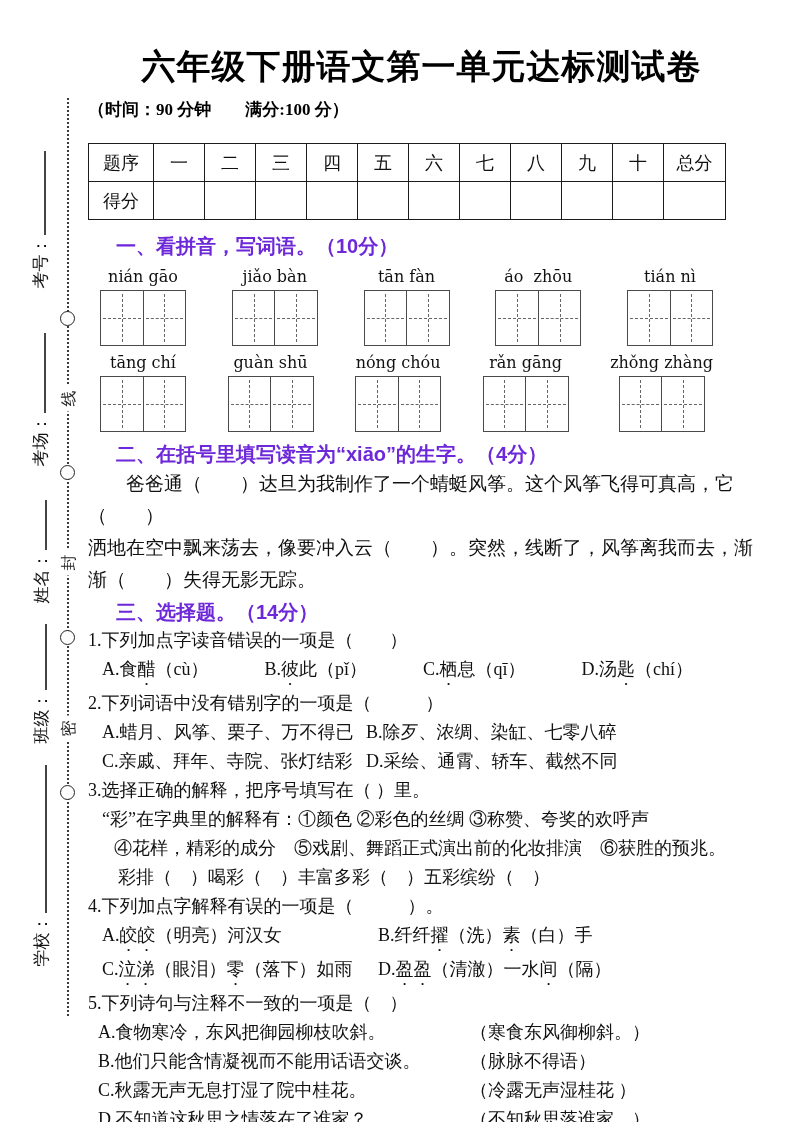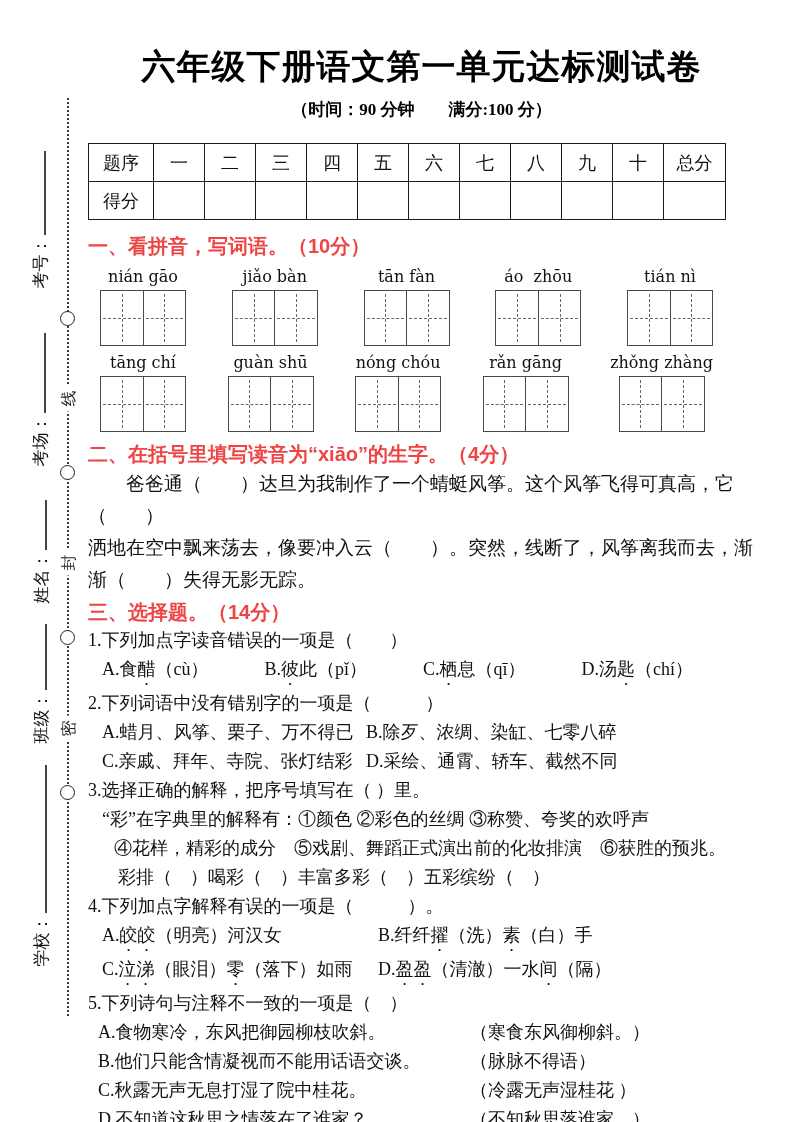--- a/index.html
+++ b/index.html
@@ -19,32 +19,32 @@
   .vf1{left:-34px;top:209px;width:150px;text-align:center;}
   .vf2{left:-34px;top:389px;width:150px;text-align:center;}
   .vf3{left:-16px;top:541px;width:116px;text-align:center;}
   .vf4{left:-24px;top:673px;width:132px;text-align:center;}
   .vf5{left:-64px;top:855px;width:212px;text-align:center;}
 
   
   #main{position:absolute;left:88px;top:0;width:667px;}
   .title{margin-top:44px;text-align:center;font-family:"Liberation Sans",sans-serif;
          font-weight:bold;font-size:34px;letter-spacing:1px;color:#000;}
-  .subtitle{margin-top:8px;text-align:center;font-size:17px;font-weight:bold;color:#000;}
+  .subtitle{margin-top:8px;text-align:left;font-size:17px;font-weight:bold;color:#000;}
 
   
   table.score{border-collapse:collapse;table-layout:fixed;width:627px;margin-top:22px;}
   table.score td{border:1.6px solid #1c1c1c;height:37px;text-align:center;
                  font-size:18px;padding:0;}
   table.score td.c0{width:64px;}
   table.score td.cm{width:50px;}
   table.score td.cl{width:61px;}
 
   
-  .sech{font-family:"Liberation Sans",sans-serif;font-weight:bold;font-size:20px;color:#ef4444;}
+  .sech{font-family:"Liberation Sans",sans-serif;font-weight:bold;font-size:20px;color:#6d28d9;margin-left:28px;}
   .s1h{margin-top:13px;}
   .s2h{margin-top:9px;}
   .s3h{margin-top:3px;}
 
   
   .prow{display:flex;justify-content:space-between;padding:0 42px 0 12px;margin-top:6px;}
   .pgroup{display:flex;flex-direction:column;align-items:center;}
   .pinyin{font-family:"DejaVu Serif",serif;font-size:16px;height:22px;line-height:22px;
           white-space:pre;color:#111;}
   .wbox{display:flex;width:84px;height:54px;border:1.7px solid #4a4a4a;margin-top:2px;}

